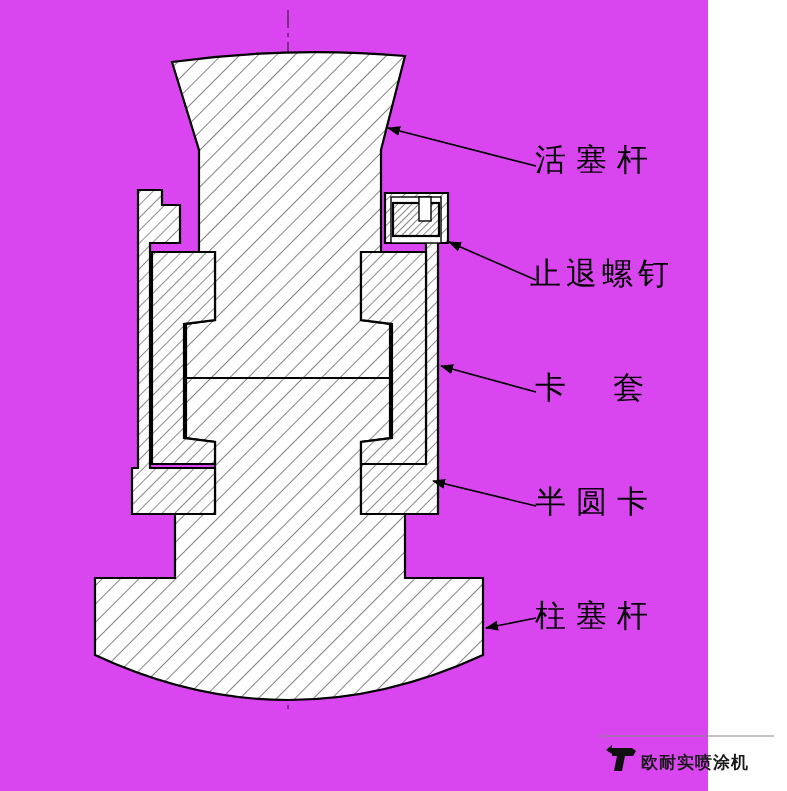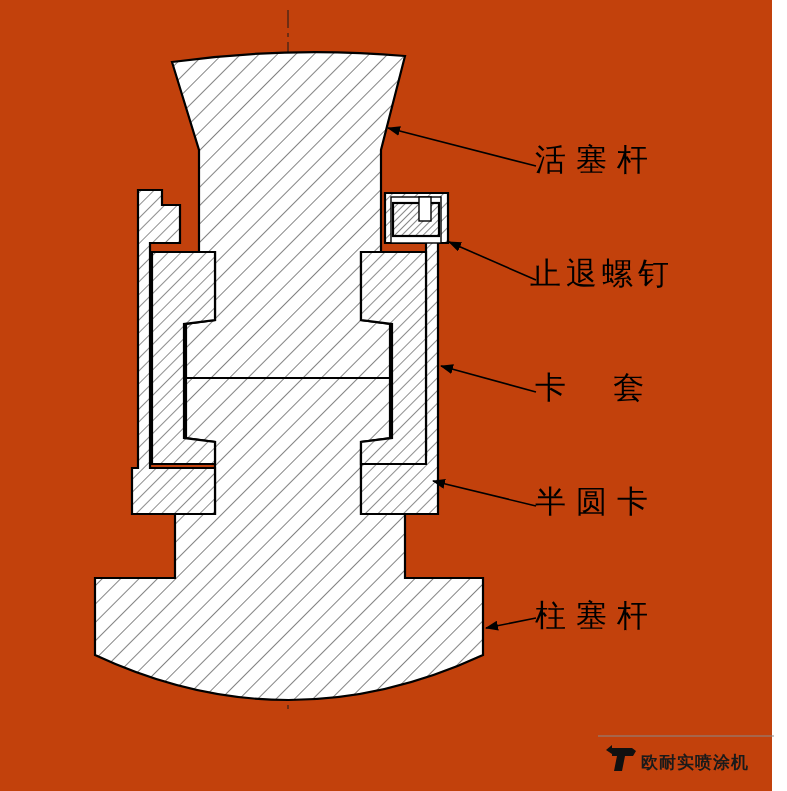--- a/index.html
+++ b/index.html
@@ -1,17 +1,17 @@
 <!DOCTYPE html>
 <html><head>
 <meta charset="utf-8">
 <style>
   html,body{margin:0;padding:0;background:#ffffff;}
   body{width:787px;height:791px;overflow:hidden;font-family:"Liberation Sans",sans-serif;}
-  .stage{position:relative;width:772px;height:791px;background:#c2410c;}
+  .stage{position:relative;width:708px;height:791px;background:#d946ef;}
   svg{display:block;}
   .part-outline{stroke:#000;stroke-width:2.2;}
   .thin-outline{stroke:#000;stroke-width:1.4;}
   .lbl{font-family:"Liberation Sans",sans-serif;font-size:31px;fill:#000;letter-spacing:10px;}
   .lbl4{letter-spacing:5px;}
   .pre{white-space:pre;}
   .leader{stroke:#000;stroke-width:1.6;fill:none;}
   .centerline{stroke:#1a1a1a;stroke-width:1;stroke-dasharray:18 5 4 5;}
   .brand{font-family:"Liberation Sans",sans-serif;font-size:17px;font-weight:bold;letter-spacing:1px;fill:#1a1a1a;}
 </style>

